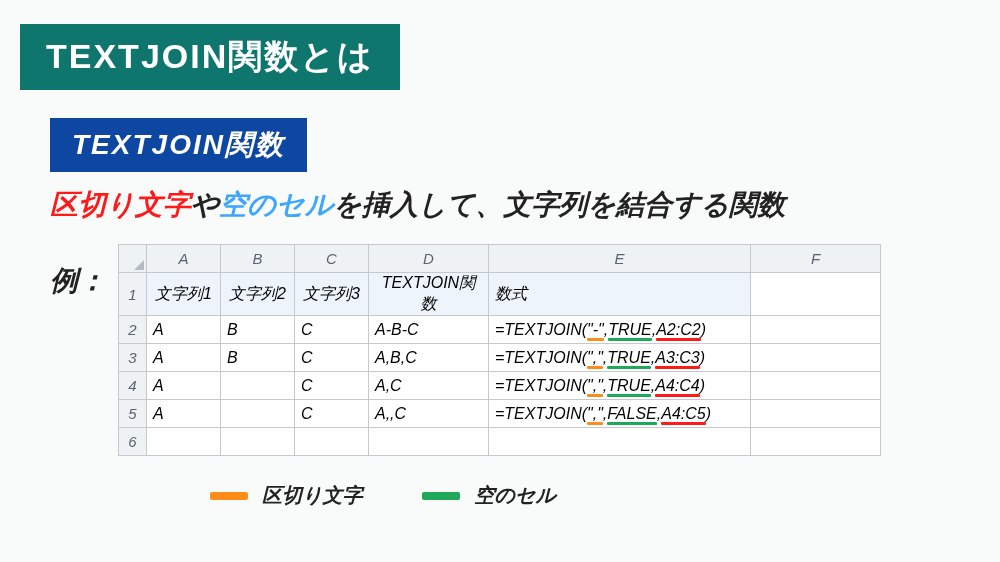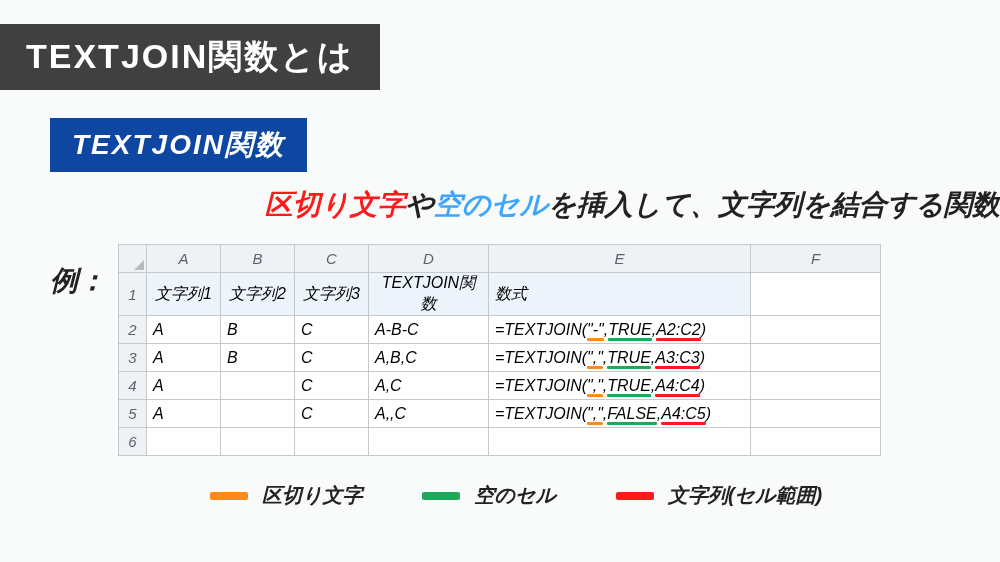--- a/index.html
+++ b/index.html
@@ -5,26 +5,27 @@
   * { margin: 0; padding: 0; box-sizing: border-box; }
   body {
     width: 1000px;
     height: 562px;
     background: #f8fbf9;
     font-family: "Hiragino Sans", "Yu Gothic", "Meiryo", sans-serif;
     padding: 24px 0 0 0;
     position: relative;
   }
   .title-bar {
-    background: #404040;
+    background: #0f766e;
     color: #fff;
     font-size: 34px;
     font-weight: 700;
     padding: 10px 26px;
     display: inline-block;
+    margin-left: 20px;
     letter-spacing: 2px;
   }
   .content {
     padding: 28px 0 0 50px;
     font-style: italic;
   }
   .sub-bar {
     background: #0d47a1;
     color: #fff;
     font-size: 28px;
@@ -32,21 +33,20 @@
     padding: 8px 22px;
     display: inline-block;
     letter-spacing: 2px;
     margin-bottom: 14px;
   }
   .desc-line {
     font-size: 28px;
     font-weight: 700;
     color: #222;
     margin-bottom: 20px;
-    text-align: right;
   }
   .desc-line .red { color: #ff1a1a; }
   .desc-line .blue { color: #3ea6ff; }
   .example-row { display: flex; align-items: flex-start; }
   .example-label {
     font-size: 28px;
     font-weight: 700;
     color: #222;
     margin-right: 12px;
     padding-top: 18px;
@@ -243,22 +243,18 @@
 
   <div class="legend">
     <div class="legend-item">
       <span class="swatch sw-orange"></span>
       <span>区切り文字</span>
     </div>
     <div class="legend-item">
       <span class="swatch sw-green"></span>
       <span>空のセル</span>
     </div>
-    <div class="legend-item">
-      <span class="swatch sw-red"></span>
-      <span>文字列(セル範囲)</span>
-    </div>
   </div>
 
 </div>
 
 
 
 
 </body></html>

